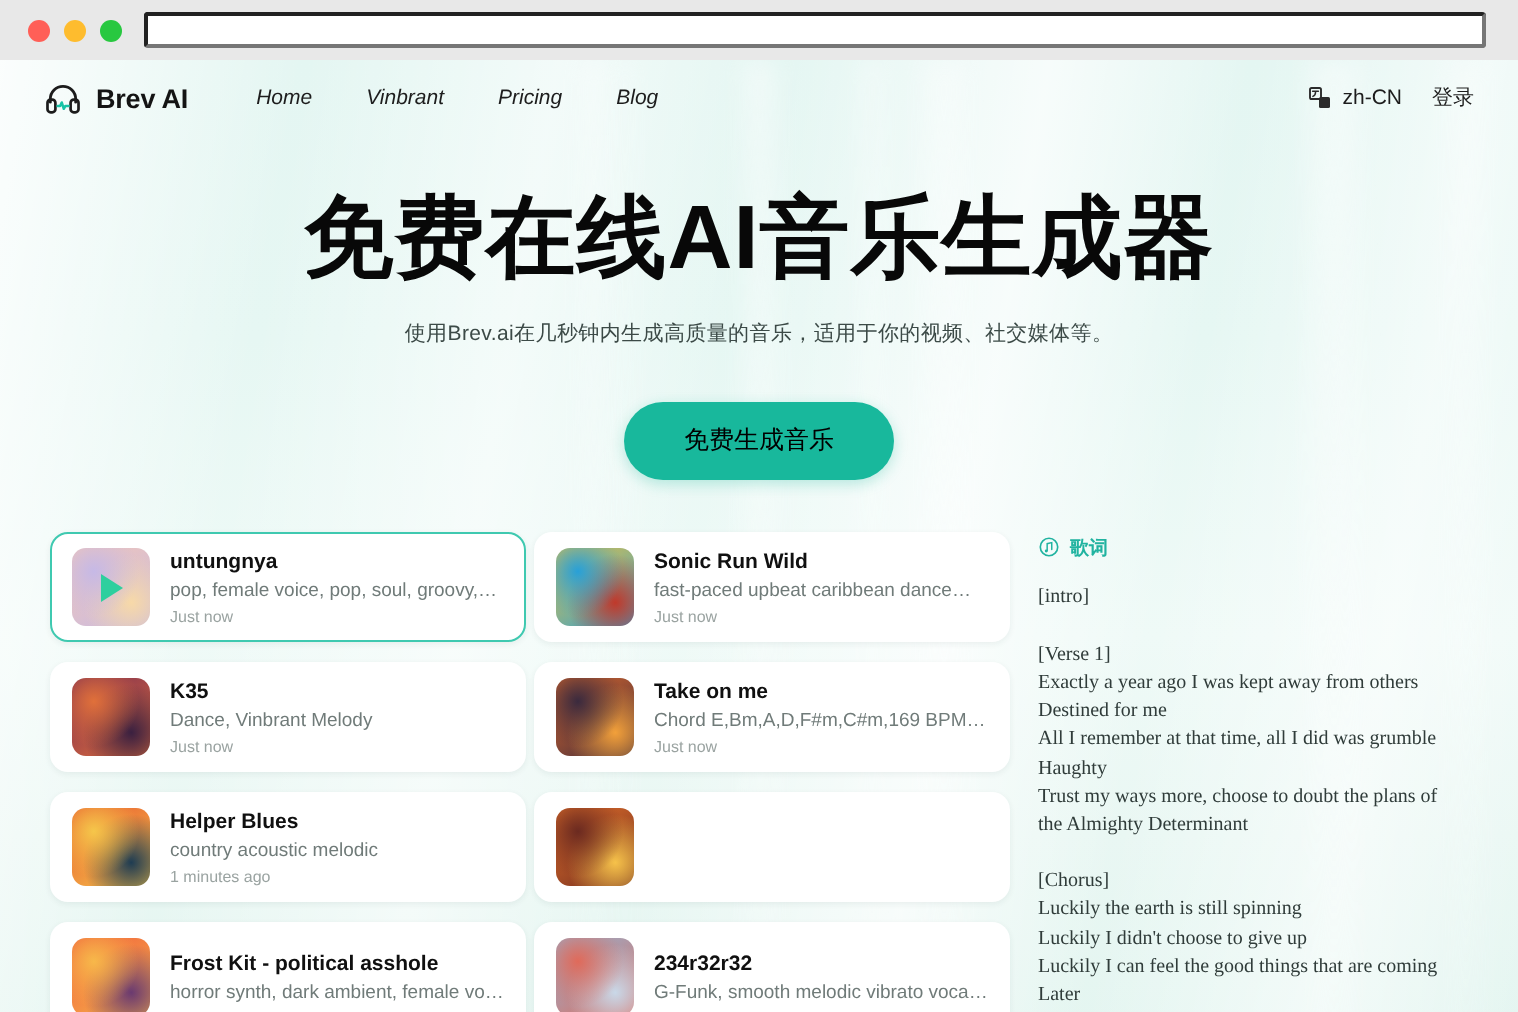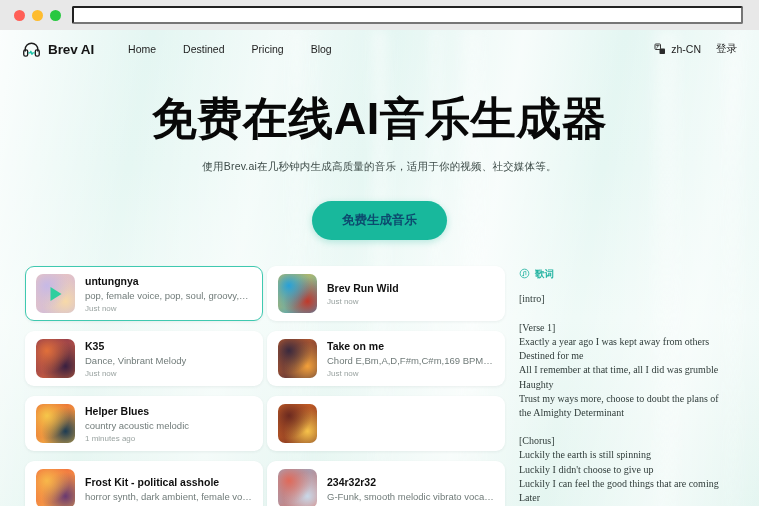--- a/index.html
+++ b/index.html
@@ -55,39 +55,39 @@
   
   header.nav {
     position: relative; z-index: 5;
     height: 38px; display: flex; align-items: center;
     padding: 0 22px;
   }
   .brand { display: flex; align-items: center; gap: 7px; margin-right: 34px; }
   .brand-icon { width: 19px; height: 19px; display: block; }
   .brand-name { font-size: 13.5px; font-weight: bold; color: #141414; letter-spacing: -0.1px; }
   .navlinks { display: flex; align-items: center; gap: 27px; }
-  .navlink { font-size: 10.5px; color: #1d1d1d; cursor: pointer; }
+  .navlink { font-size: 10.5px; color: #1d1d1d; cursor: pointer; font-style: italic; }
   .nav-right { margin-left: auto; display: flex; align-items: center; gap: 15px; justify-content: flex-end; }
   .lang { display: flex; align-items: center; gap: 5px; cursor: pointer; }
   .lang-txt { font-size: 10.5px; color: #1d1d1d; }
   .login { font-size: 10.5px; color: #1d1d1d; cursor: pointer; }
 
   
   .hero { position: relative; z-index: 5; text-align: center; padding-top: 26px; }
   .hero h1 {
     font-size: 45px; line-height: 1.12; font-weight: bold;
     color: #080808; letter-spacing: 0.5px;
   }
   .hero p {
     margin-top: 16px; font-size: 10.5px; color: #3c4a47; letter-spacing: 0.2px;
   }
   .cta-wrap { margin-top: 27px; }
   .cta {
-    display: inline-block; background: #18b89c; color: #0c4a6e;
-    font-size: 12.5px; font-weight: bold;
+    display: inline-block; background: #18b89c; color: #000000;
+    font-size: 12.5px; font-weight: normal;
     padding: 11px 30px; border: none; border-radius: 22px; cursor: pointer;
     box-shadow: 0 2px 7px rgba(24,184,156,0.28);
   }
 
   
   .content {
     position: relative; z-index: 5;
     margin-top: 26px;
     display: flex; gap: 0;
     padding: 0 22px 0 25px;
@@ -163,21 +163,21 @@
         <svg class="brand-icon" viewBox="0 0 24 24">
           <path d="M4 14v-2a8 8 0 0 1 16 0v2" fill="none" stroke="#1c1c1c" stroke-width="1.8" stroke-linecap="round"></path>
           <rect x="2.2" y="12.4" width="5" height="8" rx="2" fill="none" stroke="#1c1c1c" stroke-width="1.7"></rect>
           <rect x="16.8" y="12.4" width="5" height="8" rx="2" fill="none" stroke="#1c1c1c" stroke-width="1.7"></rect>
           <path d="M8.6 16.4h1.6l1-2.2 1.3 4 1-1.8h2" fill="none" stroke="#18c3a6" stroke-width="1.6" stroke-linecap="round" stroke-linejoin="round"></path>
         </svg>
         <span class="brand-name">Brev AI</span>
       </div>
       <nav class="navlinks">
         <span class="navlink">Home</span>
-        <span class="navlink">Destined</span>
+        <span class="navlink">Vinbrant</span>
         <span class="navlink">Pricing</span>
         <span class="navlink">Blog</span>
       </nav>
       <div class="nav-right">
         <div class="lang">
           <svg width="12" height="12" viewBox="0 0 24 24">
             <rect x="2" y="2" width="11" height="11" rx="1.6" fill="none" stroke="#2b2b2b" stroke-width="1.9"></rect>
             <path d="M4.6 5.2h5.8M7.5 5.2v1.2c0 1.8-1 3.2-2.6 4" fill="none" stroke="#2b2b2b" stroke-width="1.5" stroke-linecap="round"></path>
             <rect x="11" y="11" width="11" height="11" rx="1.6" fill="#2b2b2b"></rect>
           </svg>
@@ -228,21 +228,22 @@
             <div class="meta">
               <div class="title">Frost Kit - political asshole</div>
               <div class="desc">horror synth, dark ambient, female vocals…</div>
             </div>
           </div>
         </div>
       <div class="col c2" id="col2">
           <div class="card">
             <div class="thumb" style="background: radial-gradient(circle at 28% 30%, rgb(40, 160, 216) 0%, transparent 58%), radial-gradient(circle at 76% 70%, rgb(192, 57, 43) 0%, transparent 60%), linear-gradient(145deg, rgb(242, 194, 58), rgb(40, 160, 216));"></div>
             <div class="meta">
-              <div class="title">Brev Run Wild</div>
+              <div class="title">Sonic Run Wild</div>
+              <div class="desc">fast-paced upbeat caribbean dance…</div>
               <div class="time">Just now</div>
             </div>
           </div>
           <div class="card">
             <div class="thumb" style="background: radial-gradient(circle at 28% 30%, rgb(58, 42, 62) 0%, transparent 58%), radial-gradient(circle at 76% 70%, rgb(242, 160, 58) 0%, transparent 60%), linear-gradient(145deg, rgb(224, 106, 42), rgb(58, 42, 62));"></div>
             <div class="meta">
               <div class="title">Take on me</div>
               <div class="desc">Chord E,Bm,A,D,F#m,C#m,169 BPM,A-Ha…</div>
               <div class="time">Just now</div>
             </div>

